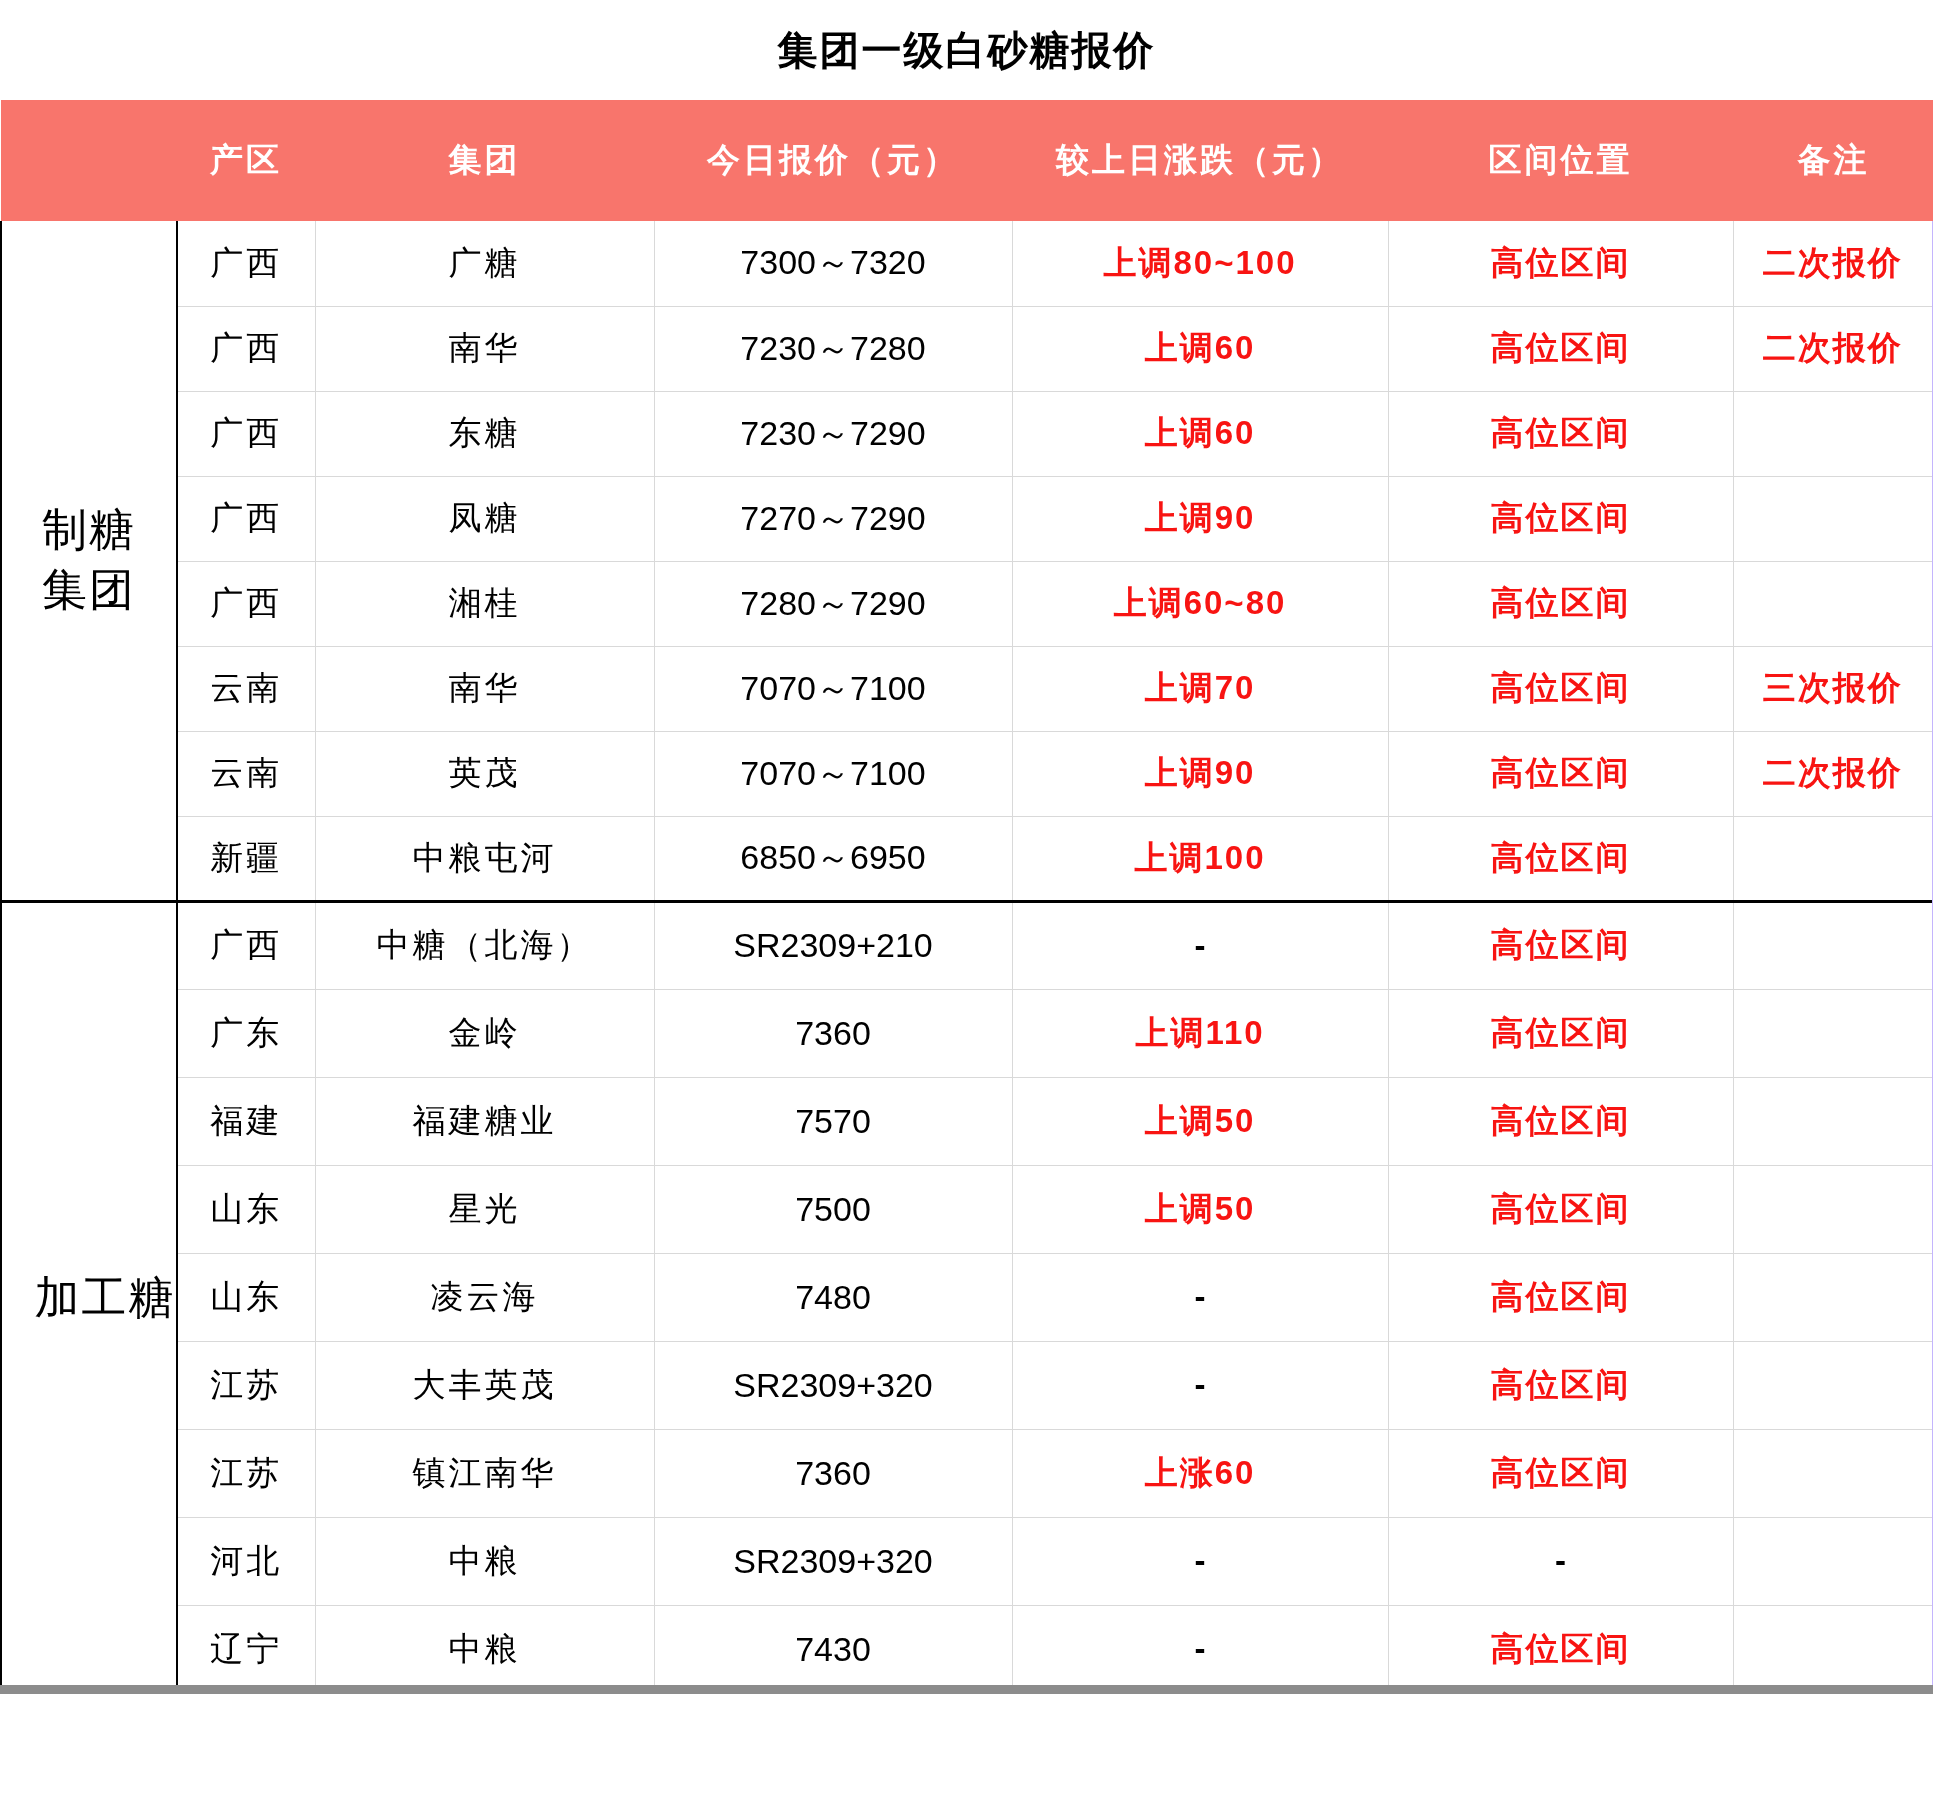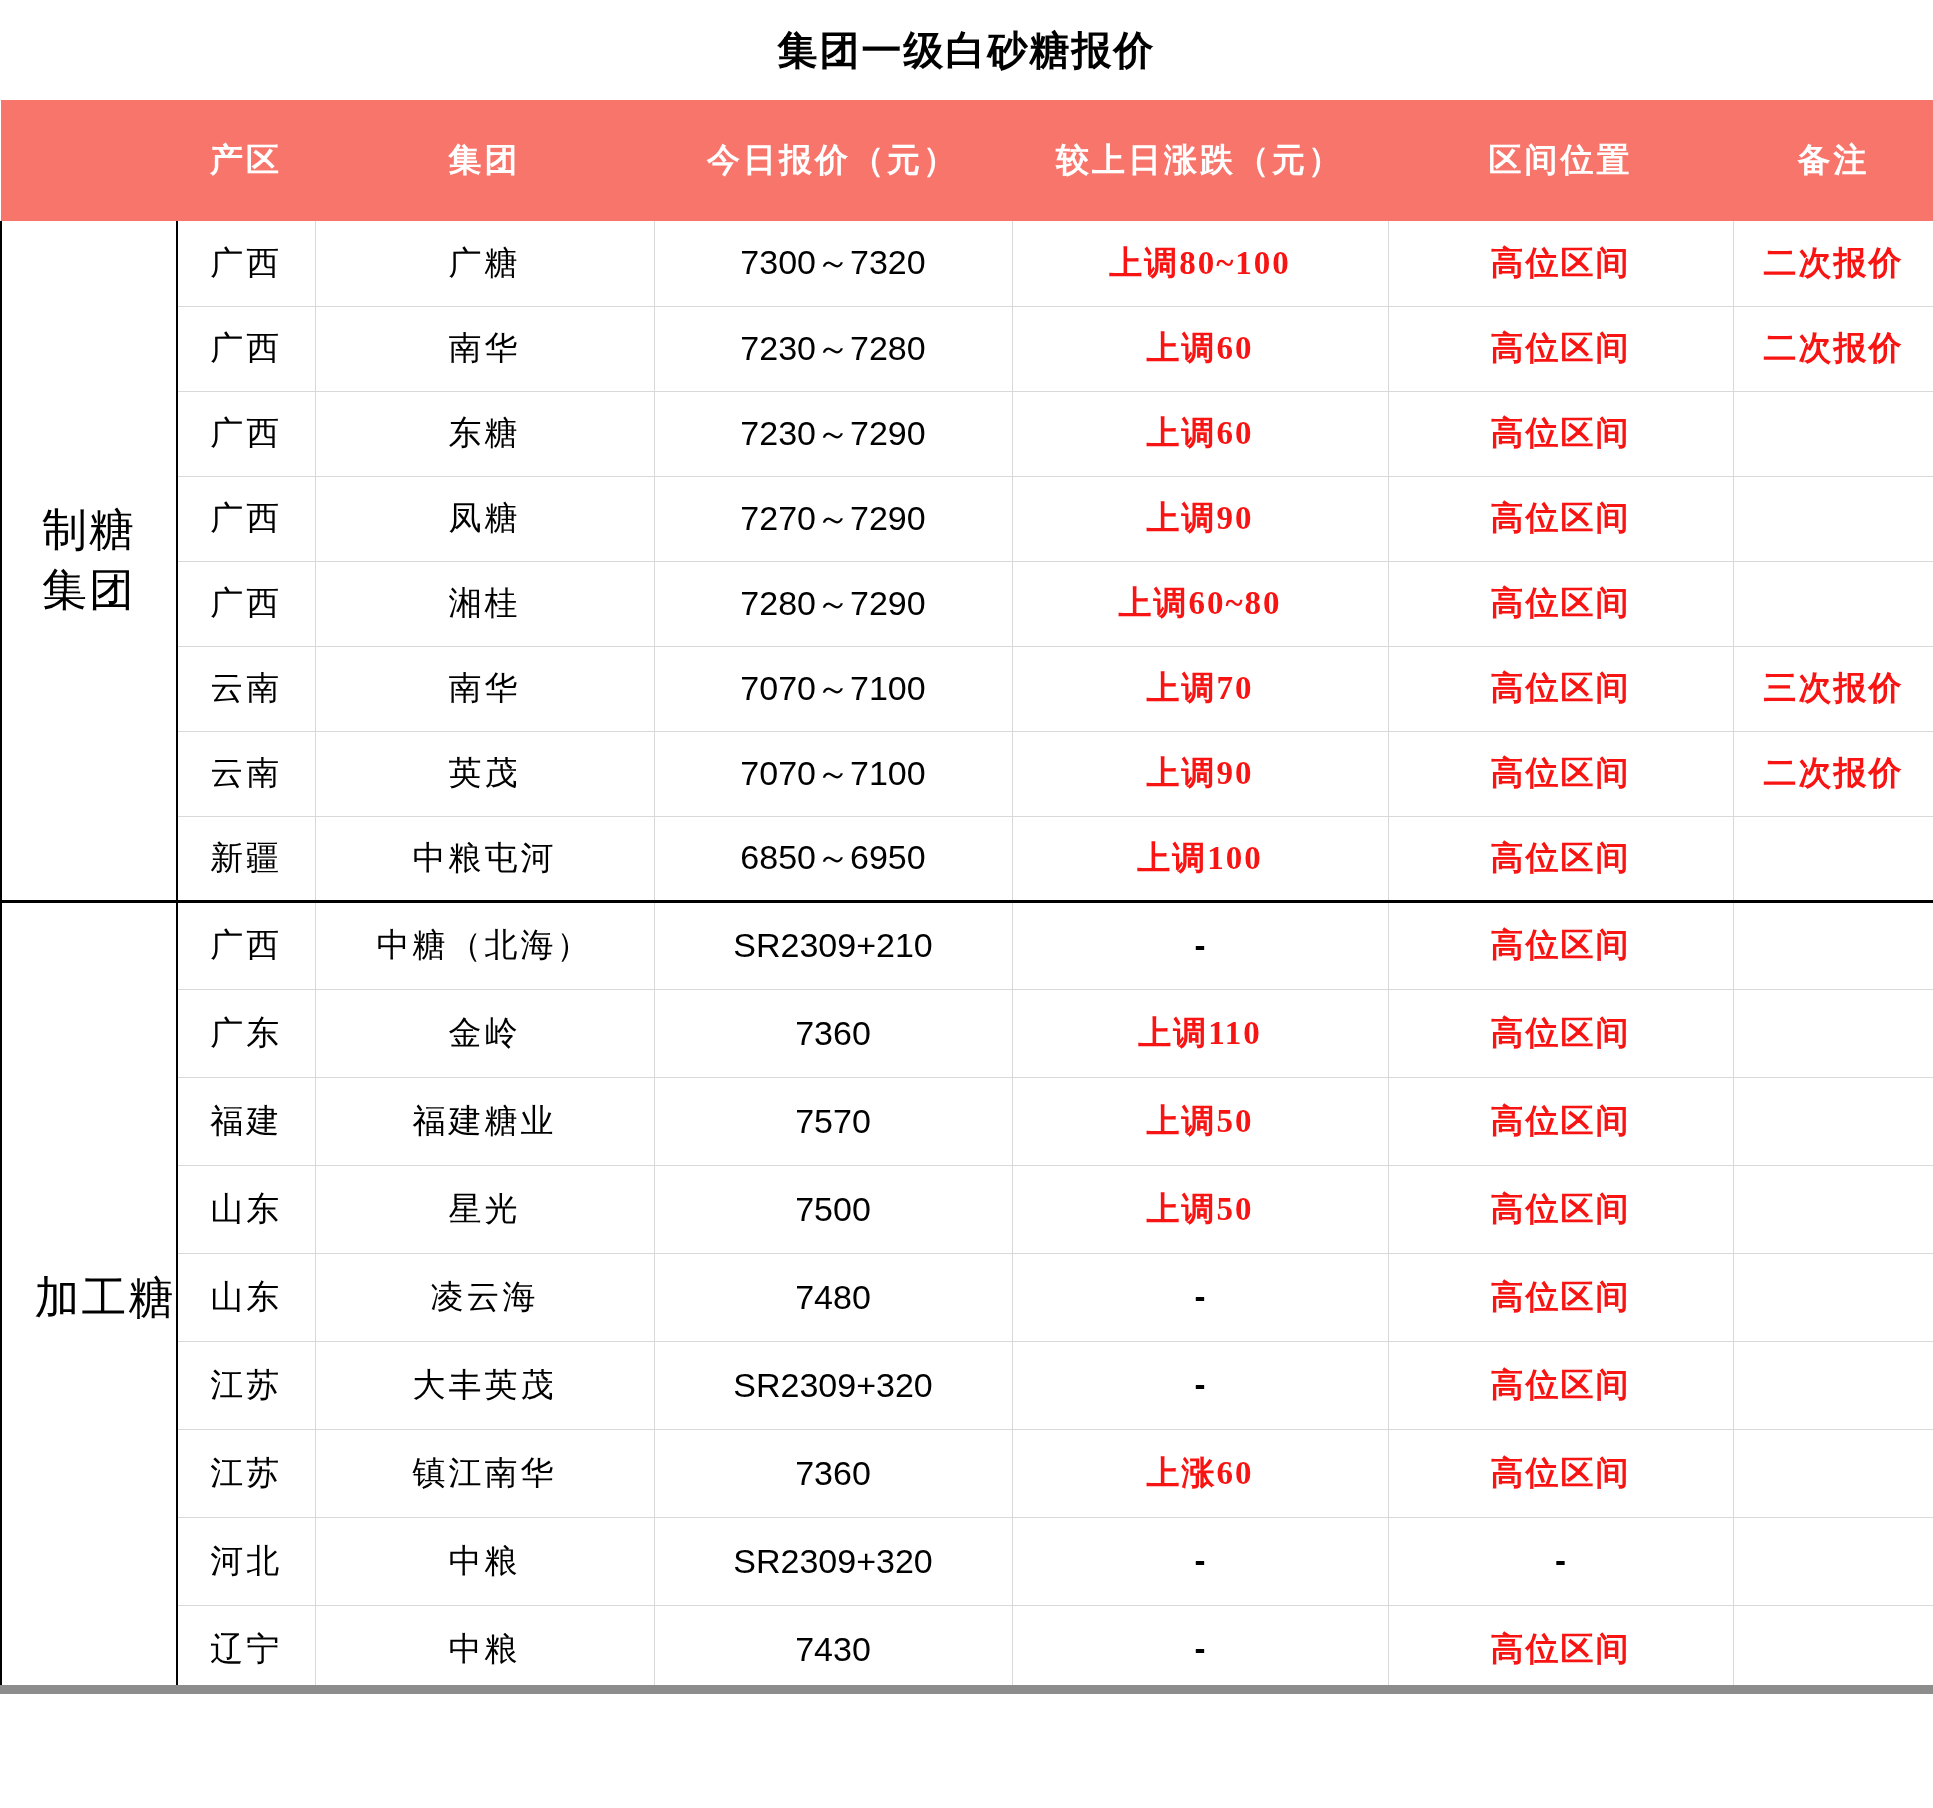--- a/index.html
+++ b/index.html
@@ -46,23 +46,23 @@
     border-left:2px solid #000 !important;
     border-right:2px solid #000;
     border-top:none !important;
     font-size:45px;letter-spacing:2px;
     background:#fff;
   }
   tbody.g2 td.group-cell{border-top:3px solid #000 !important;padding-left:32px;}
   td.first-data{border-left:none;}
   td.cn{letter-spacing:3px;}
   td.num{letter-spacing:0px;font-size:34px;}
-  td.red{color:var(--highlight-red,#F81412);font-weight:700;letter-spacing:2px;font-family:Liberation Serif, serif;}
+  td.red{color:var(--highlight-red,#F81412);font-weight:700;letter-spacing:2px;}
   td.dash{color:#000;font-weight:700;}
-  td.last-col{border-right:1px solid #c4b5fd;}
+  td.last-col{border-right:4px solid #c4b5fd;}
   .foot-row td{
     border-top:3px solid #000;
     border-left:2px solid #555;
     border-right:1px solid #c9c9c9;
     text-align:left;vertical-align:top;
     font-size:27px;font-weight:400;
     white-space:normal;letter-spacing:0;
   }
   .foot-inner{padding:26px 10px 0 12px;line-height:1.5;}
   .foot-row{height:103px;}

